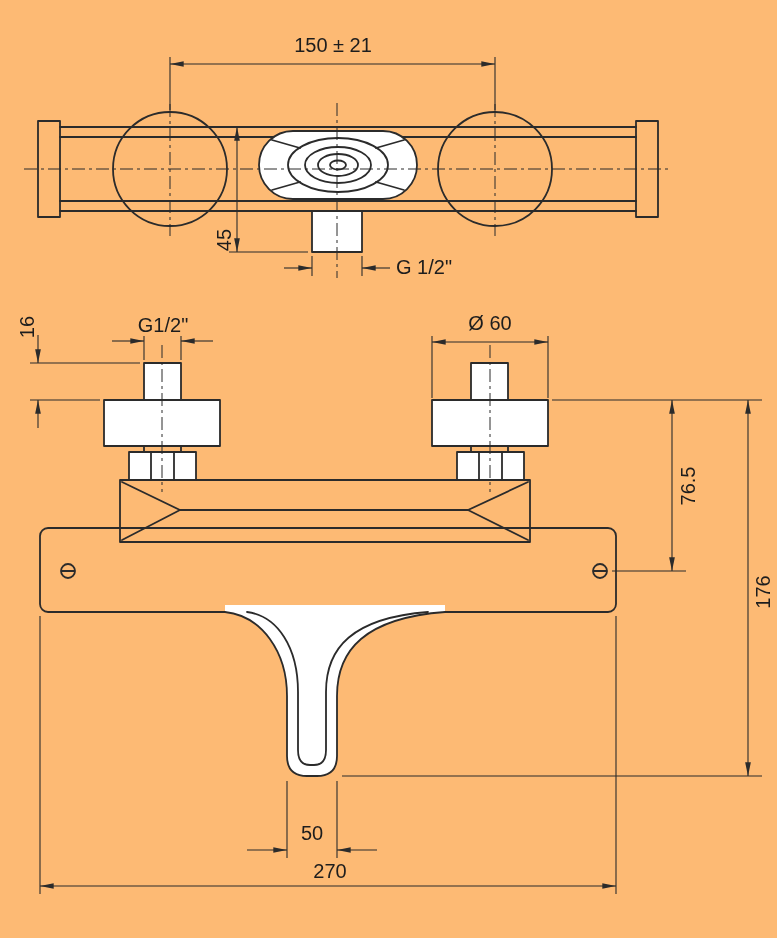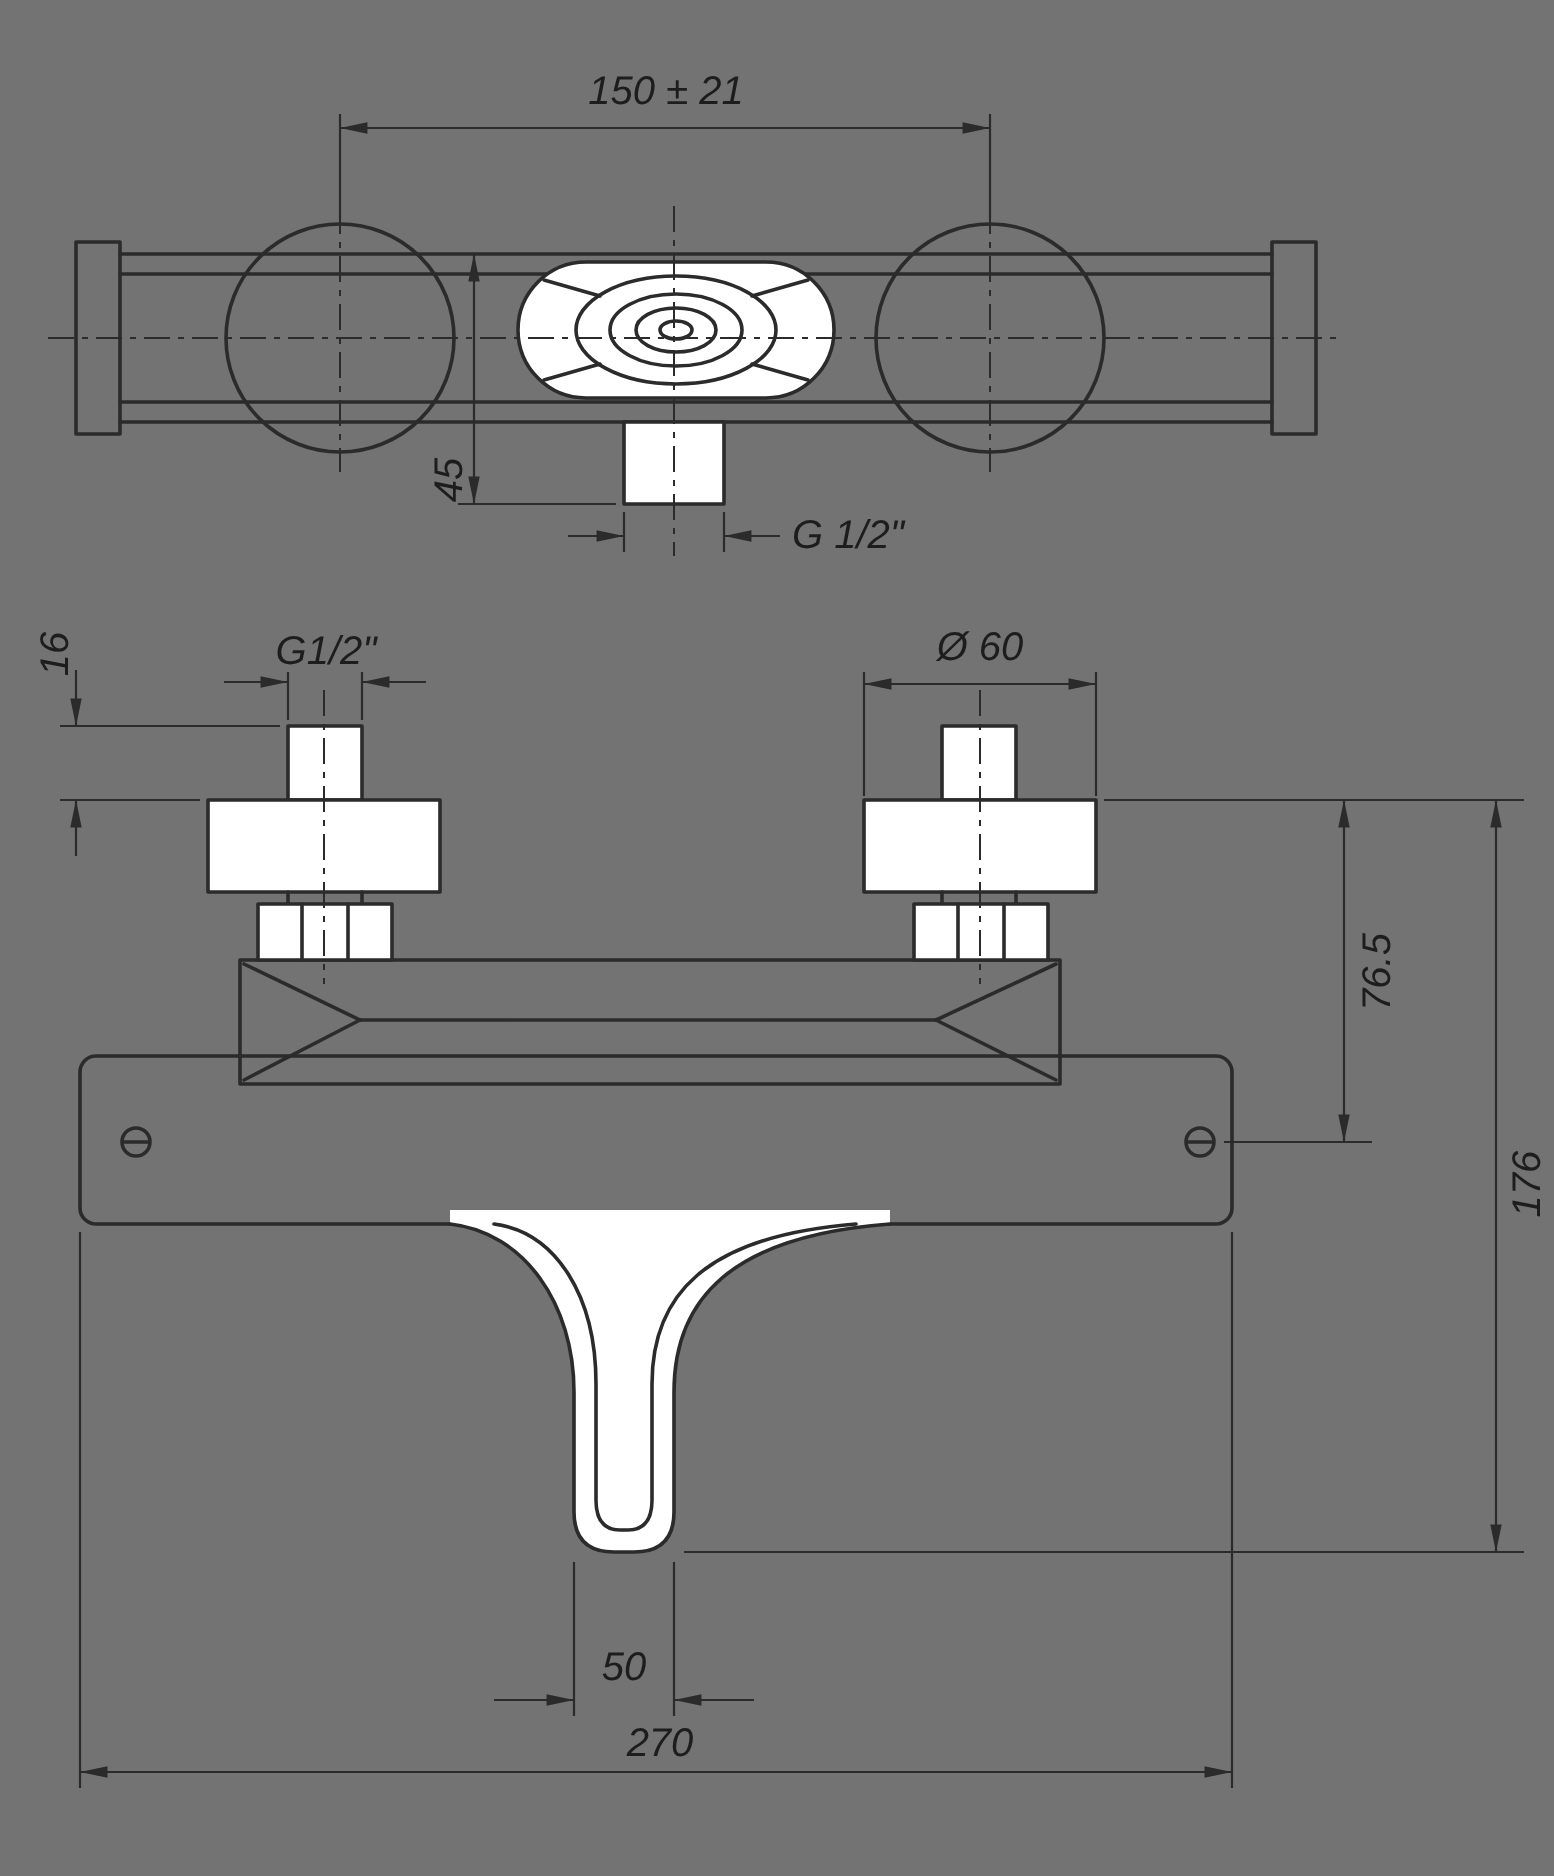--- a/index.html
+++ b/index.html
@@ -1,17 +1,17 @@
 <!DOCTYPE html>
 <html><head>
 <meta charset="utf-8">
 <style>
   html,body{margin:0;padding:0;background:#ffffff;}
-  .frame{position:relative;width:777px;height:938px;background:#737373;overflow:hidden;
-         font-family:"Liberation Sans", sans-serif;font-style:italic;}
+  .frame{position:relative;width:777px;height:938px;background:#fdba74;overflow:hidden;
+         font-family:"Liberation Sans", sans-serif;}
   svg{position:absolute;left:0;top:0;}
   .obj{stroke:#2b2b2b;stroke-width:1.8;fill:none;stroke-linejoin:round;stroke-linecap:round;}
   .cl{stroke:#2b2b2b;stroke-width:1;fill:none;stroke-dasharray:13 4 3 4;}
   .dim{stroke:#2b2b2b;stroke-width:1.1;fill:none;}
   text.lbl{font-family:"Liberation Sans", sans-serif;font-size:20px;fill:#1d1d1d;
            stroke:none;}
 </style>
 </head>
 <body>
 

